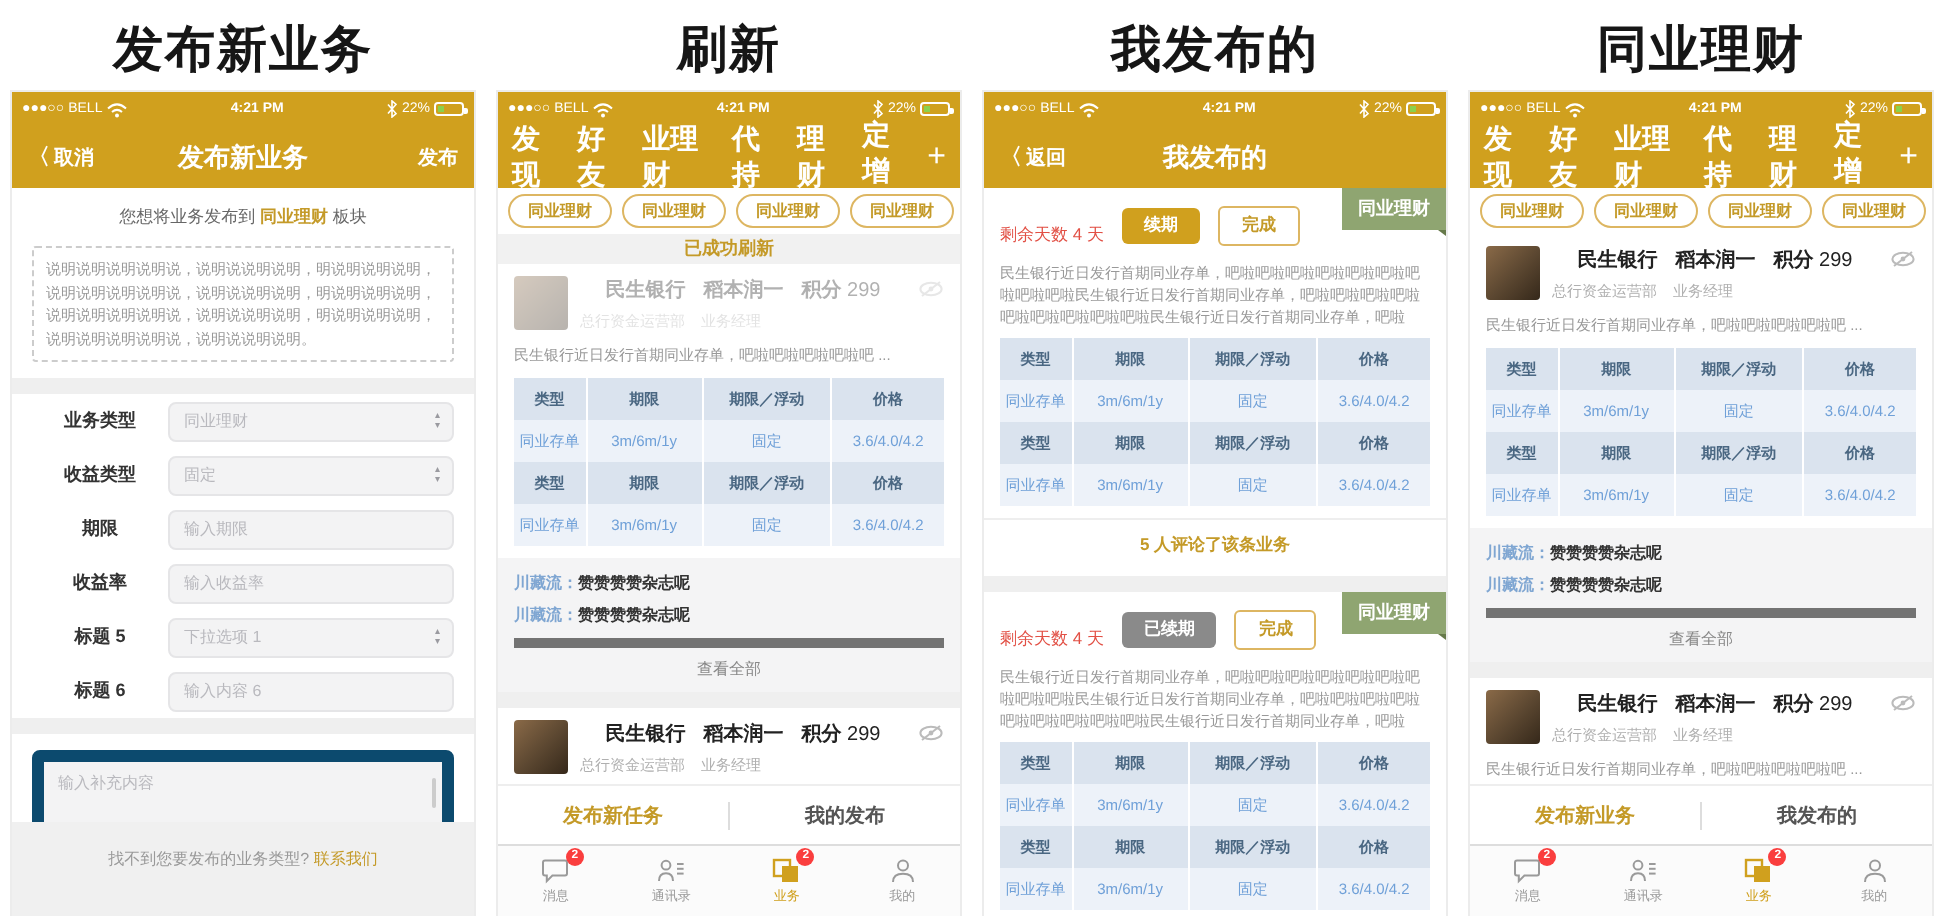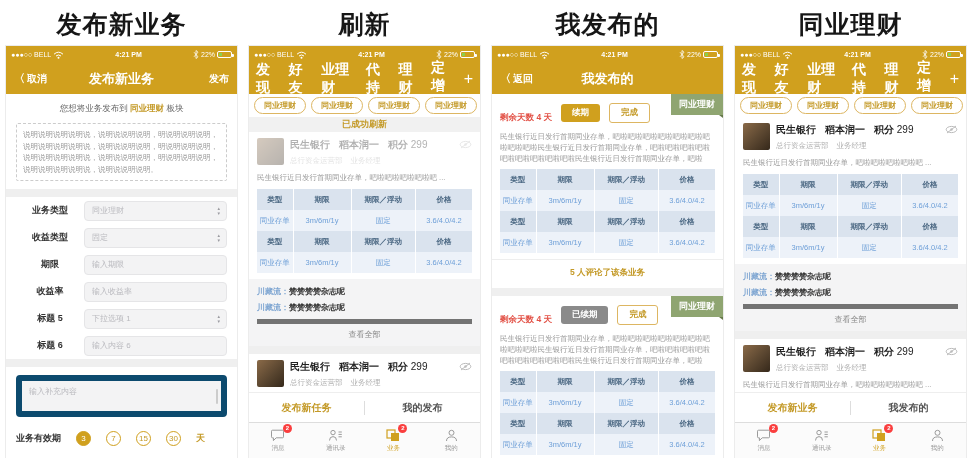--- a/index.html
+++ b/index.html
@@ -49,21 +49,21 @@
     border-radius:10px; padding:2px 9px; font-size:8px; font-weight:bold;
     background:#fff; white-space:nowrap; cursor:pointer;}
   .toast{height:15px; background:#F1F1F1; color:var(--gold-txt); font-weight:bold;
     text-align:center; line-height:15px; font-size:9px;}
   
   .chead{display:flex; align-items:flex-start; padding:6px 8px 4px; gap:6px;
     background:#fff; position:relative;}
   .avatar{width:27px; height:27px; border-radius:2px; flex:0 0 auto;
     background:linear-gradient(135deg,#8a6a48,#5a4630 55%,#35281a);}
   .cmeta{flex:1;}
-  .cname{font-size:10px; color:#222; display:flex; gap:9px; align-items:baseline; font-weight:bold;}
+  .cname{font-size:10px; color:#222; display:flex; gap:9px; align-items:baseline; font-weight:bold;justify-content:center;}
   .cname .num{font-weight:normal;}
   .csub{margin-top:4px; font-size:7.5px; color:#b0b0b0; display:flex; gap:8px;}
   .eye{margin-left:auto; margin-top:2px; cursor:pointer;}
   .faded{opacity:.35;}
   .cdesc{padding:3px 8px 6px; font-size:7.5px; color:#999; background:#fff;}
   
   .tbl{margin:0 8px 6px;}
   .trow{display:flex;}
   .trow.th{background:var(--th-bg); color:var(--th-txt); font-weight:bold;}
   .trow.th .tc{padding:6px 2px;}
@@ -130,21 +130,21 @@
     background:#F0F0F0; text-align:center; padding-top:13px; font-size:8px; color:#999;}
   .link{color:var(--gold-txt); cursor:pointer;}
   
   .p3body{background:var(--gray-bg); height:365px; overflow:hidden;}
   .p3card{background:#fff; position:relative; margin-bottom:8px; padding-bottom:1px;}
   .ribbon{position:absolute; top:0; right:0; background:var(--ribbon); color:#fff;
     font-size:9px; font-weight:bold; padding:4px 8px; z-index:2;}
   .ribbon::after{content:""; position:absolute; right:0; bottom:-3px;
     border-left:4px solid transparent; border-top:3px solid #66794a;}
   .p3status{display:flex; align-items:center; gap:9px; padding:8px 8px 4px;}
-  .remain{color:var(--red); font-size:8.5px; font-weight:bold;margin-top:10px;}
+  .remain{color:var(--red); font-size:8.5px; font-weight:normal;margin-top:10px;}
   .btn{border-radius:3px; font-size:8.5px; padding:3px 11px; font-weight:bold; cursor:pointer;}
   .btn-gold{background:var(--gold); color:#fff;}
   .btn-outline{background:#fff; border:1px solid var(--gold-border); color:var(--gold-txt);}
   .btn-gray{background:#8A8A8A; color:#fff;}
   .p3desc{padding:3px 8px 5px; font-size:7.5px; color:#999; line-height:11px;}
   .ccount{border-top:1px solid #eee; text-align:center; color:var(--gold-txt);
     font-size:8.5px; font-weight:bold; padding:7px 0 8px; margin-top:2px;}
   svg{display:block;}
 </style>
 </head>
@@ -227,20 +227,24 @@
 
       <div class="gap"></div>
       <div class="textareabox">输入补充内容</div>
       <div class="validity">
         <span class="vlabel">业务有效期</span>
         <span class="vopt sel">3</span>
         <span class="vopt">7</span>
         <span class="vopt">15</span>
         <span class="vopt">30</span>
         <span class="vunit">天</span>
+      </div>
+      <div class="p1footer">
+        <span>找不到您要发布的业务类型?</span>
+        <span class="link">联系我们</span>
       </div>
     </div>
   </section>
 
   <section class="panel">
     <div class="big-title">刷新</div>
     <div class="phone">
       <div class="statusbar">
         <span class="st-left">
             <span>●●●○○ BELL</span>

